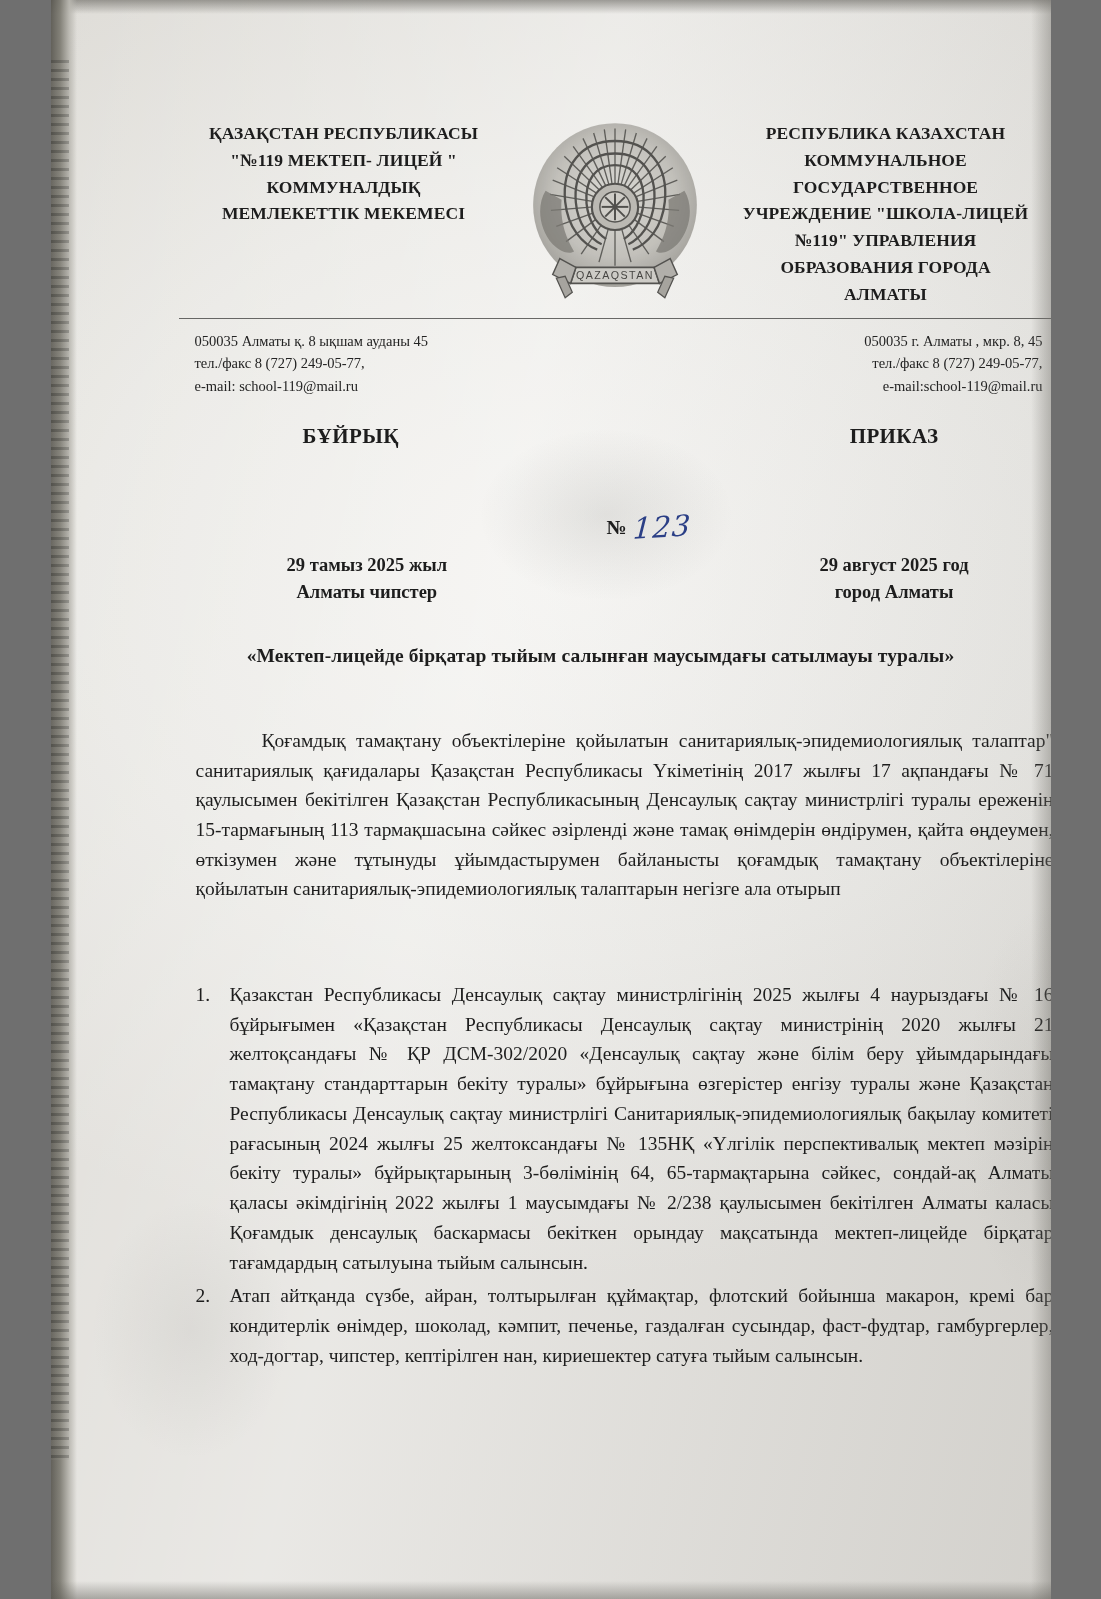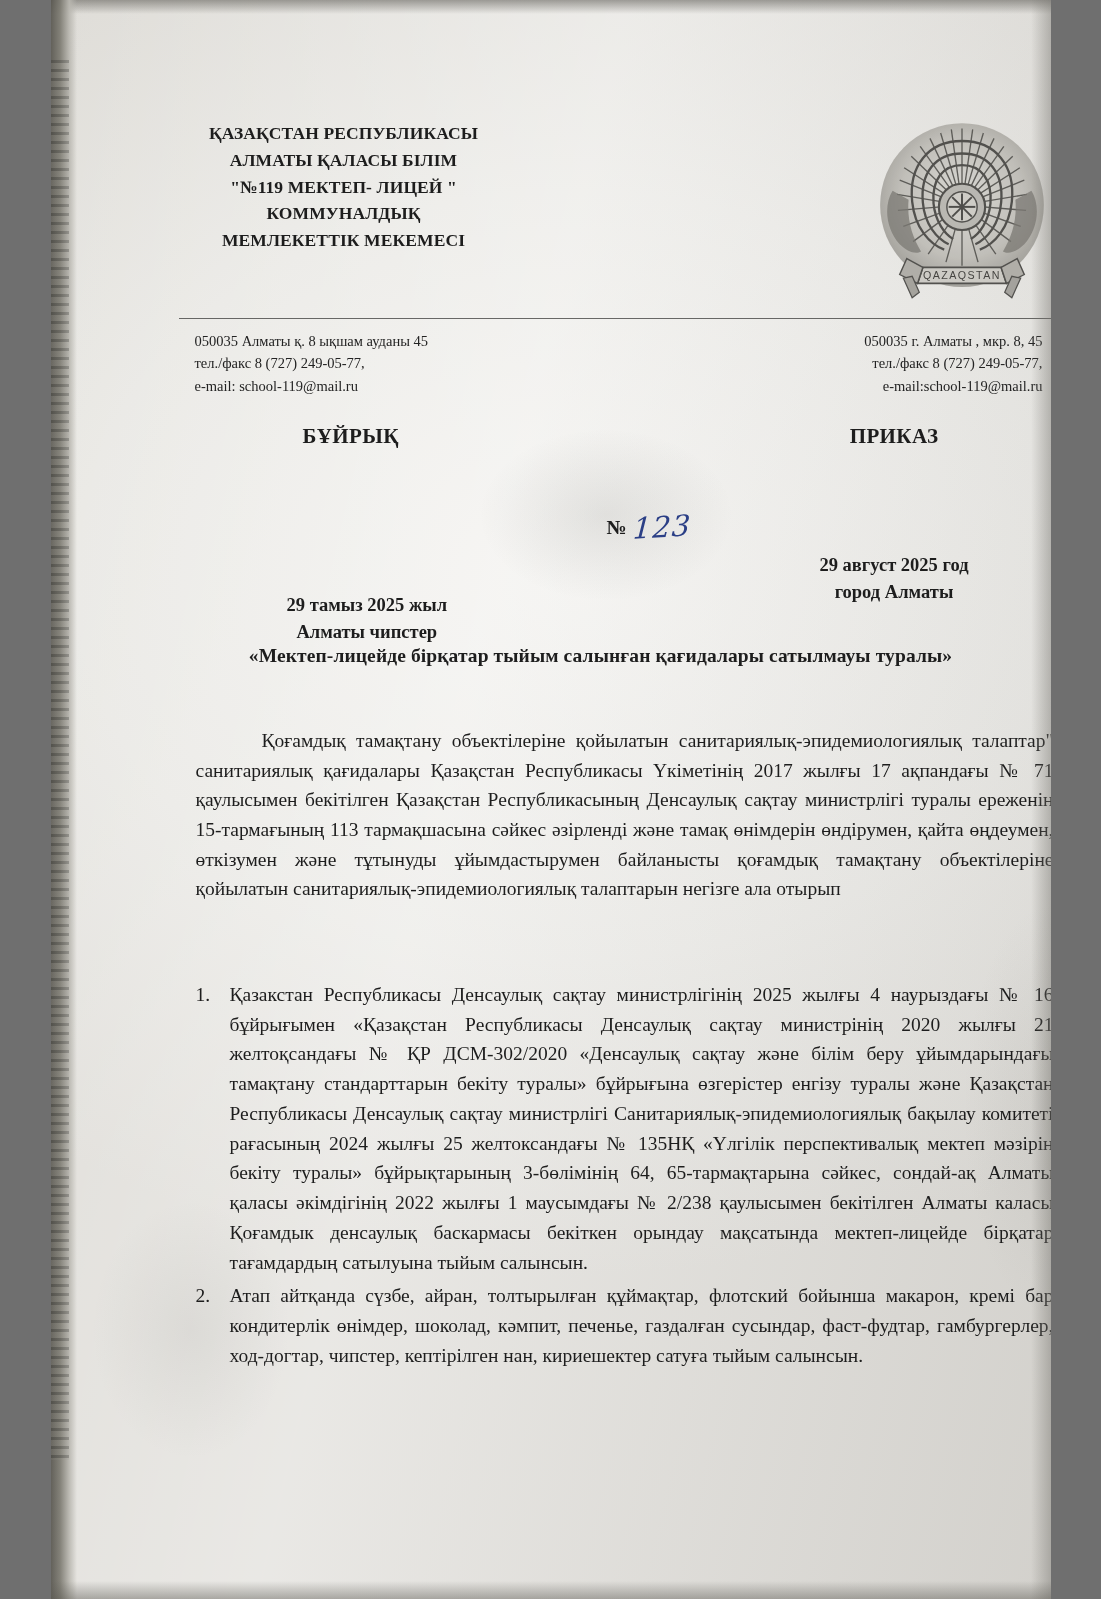--- a/index.html
+++ b/index.html
@@ -167,21 +167,21 @@
     position: absolute;
     left: 128px;
     top: 552px;
     width: 872px;
     display: flex;
     justify-content: space-between;
     font-weight: bold;
     font-size: 18.5px;
     line-height: 1.45;
   }
-  .dates .kk { text-align: center; padding-left: 108px; margin-top: 40px; }
+  .dates .kk { text-align: center; padding-left: 108px; }
   .dates .ru { text-align: center; padding-right: 82px; }
   .dates span { display: block; white-space: nowrap; }
 
   
   .subject {
     position: absolute;
     left: 60px;
     top: 645px;
     width: 980px;
     text-align: center;
@@ -264,21 +264,20 @@
 <body>
 
 <div class="page">
 
   <div class="content">
 
     <div class="letterhead">
 
       <div class="lh-col kk">
         <span class="lh-line">ҚАЗАҚСТАН РЕСПУБЛИКАСЫ</span>
-        <span class="lh-line">АЛМАТЫ ҚАЛАСЫ БІЛІМ</span>
         <span class="lh-line">"№119 МЕКТЕП- ЛИЦЕЙ "</span>
         <span class="lh-line">КОММУНАЛДЫҚ</span>
         <span class="lh-line">МЕМЛЕКЕТТІК МЕКЕМЕСІ</span>
       </div>
 
       <div class="emblem">
         <svg viewBox="0 0 200 215" aria-hidden="true">
           <defs>
             <radialGradient id="discg" cx="50%" cy="45%" r="62%">
               <stop offset="0%" stop-color="#d8d7d2"></stop>
@@ -347,20 +346,29 @@
             <path d="M56 172 L144 172 L150 190 L50 190 Z" fill="#c9c7c1" stroke="#3e3d3a" stroke-width="2"></path>
             <text x="100" y="185" text-anchor="middle" font-family="'Liberation Sans', sans-serif" font-size="12" letter-spacing="1.6" fill="#2f2e2b">QAZAQSTAN</text>
             <path d="M38 162 L56 172 L50 190 L30 180 Z" fill="#a9a7a1" stroke="#3e3d3a" stroke-width="1.6"></path>
             <path d="M162 162 L144 172 L150 190 L170 180 Z" fill="#a9a7a1" stroke="#3e3d3a" stroke-width="1.6"></path>
             <path d="M34 184 L44 206 L52 200 L44 182 Z" fill="#9c9a94" stroke="#3e3d3a" stroke-width="1.4"></path>
             <path d="M166 184 L156 206 L148 200 L156 182 Z" fill="#9c9a94" stroke="#3e3d3a" stroke-width="1.4"></path>
           </g>
         </svg>
       </div>
 
+      <div class="lh-col ru">
+        <span class="lh-line">РЕСПУБЛИКА КАЗАХСТАН</span>
+        <span class="lh-line">КОММУНАЛЬНОЕ</span>
+        <span class="lh-line">ГОСУДАРСТВЕННОЕ</span>
+        <span class="lh-line">УЧРЕЖДЕНИЕ "ШКОЛА-ЛИЦЕЙ</span>
+        <span class="lh-line">№119" УПРАВЛЕНИЯ</span>
+        <span class="lh-line">ОБРАЗОВАНИЯ ГОРОДА</span>
+        <span class="lh-line">АЛМАТЫ</span>
+      </div>
     </div>
 
     <div class="divider"></div>
 
     <div class="contacts">
       <div class="contact-block kk">
         <span class="contact-line">050035  Алматы қ. 8 ықшам ауданы  45</span>
         <span class="contact-line">тел./факс 8 (727) 249-05-77,</span>
         <span class="contact-line">e-mail: school-119@mail.ru</span>
       </div>
@@ -389,21 +397,21 @@
       <div class="kk">
         <span>29 тамыз 2025 жыл</span>
         <span>Алматы чипстер</span>
       </div>
       <div class="ru">
         <span>29 август  2025 год</span>
         <span>город Алматы</span>
       </div>
     </div>
 
-    <div class="subject">«Мектеп-лицейде бірқатар тыйым салынған қағидалары сатылмауы туралы»</div>
+    <div class="subject">«Мектеп-лицейде бірқатар тыйым салынған маусымдағы сатылмауы туралы»</div>
 
     <div class="body-paragraph">Қоғамдық тамақтану объектілеріне қойылатын санитариялық-эпидемиологиялық талаптар" санитариялық қағидалары Қазақстан Республикасы Үкіметінің 2017 жылғы 17 ақпандағы № 71 қаулысымен бекітілген Қазақстан Республикасының Денсаулық сақтау министрлігі туралы ереженің 15-тармағының 113 тармақшасына сәйкес әзірленді және тамақ өнімдерін өндірумен, қайта өңдеумен, өткізумен және тұтынуды ұйымдастырумен байланысты қоғамдық тамақтану объектілеріне қойылатын санитариялық-эпидемиологиялық талаптарын негізге ала отырып</div>
 
 
     <ol class="clause-list">
       <li class="clause">
         <span class="clause-marker">1.</span>
         <span>Қазакстан Республикасы Денсаулық сақтау министрлігінің 2025 жылғы 4 наурыздағы № 16 бұйрығымен «Қазақстан Республикасы Денсаулық сақтау министрінің 2020 жылғы 21 желтоқсандағы № ҚР ДСМ-302/2020 «Денсаулық сақтау және білім беру ұйымдарындағы тамақтану стандарттарын бекіту туралы» бұйрығына өзгерістер енгізу туралы және Қазақстан Республикасы Денсаулық сақтау министрлігі Санитариялық-эпидемиологиялық бақылау комитеті рағасының 2024 жылғы 25 желтоксандағы № 135НҚ «Үлгілік перспективалық мектеп мәзірін бекіту туралы» бұйрықтарының 3-бөлімінің 64, 65-тармақтарына сәйкес, сондай-ақ Алматы қаласы әкімдігінің 2022 жылғы 1 маусымдағы № 2/238 қаулысымен бекітілген Алматы каласы Қоғамдык денсаулық баскармасы бекіткен орындау мақсатында мектеп-лицейде бірқатар тағамдардың сатылуына тыйым салынсын.</span>
       </li>
       <li class="clause">

